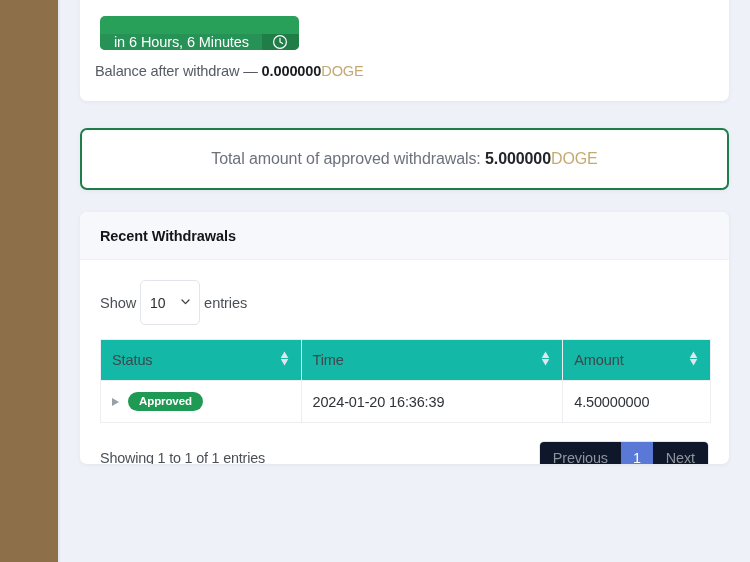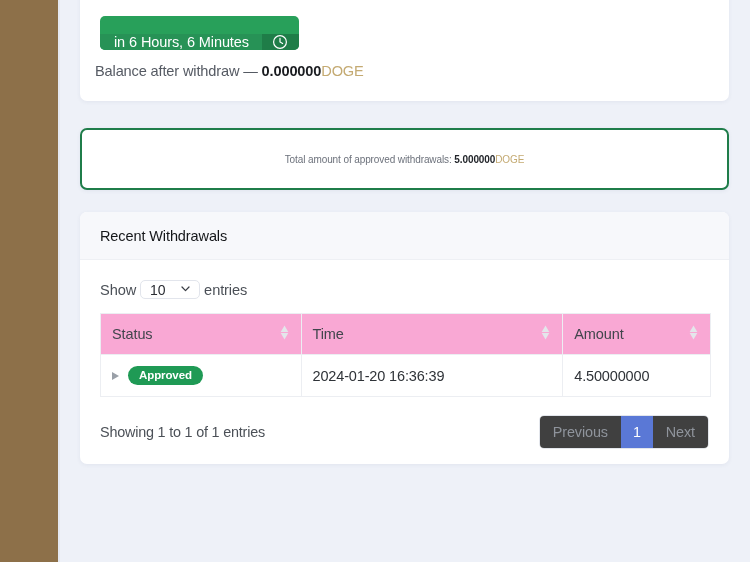--- a/index.html
+++ b/index.html
@@ -102,21 +102,21 @@
   #card-approved {
     top: 128px;
     height: 62px;
     border: 2px solid #1f7d4a;
     background: #fff;
     display: flex;
     align-items: center;
     justify-content: center;
   }
   #approved-text {
-    font-size: 10px;
+    font-size: 16px;
     color: #6c717b;
     letter-spacing: -0.1px;
     white-space: nowrap;
   }
   #approved-text .amt { color: #22252a; font-weight: bold; }
   #approved-text .cur { color: #c4aa72; font-weight: normal; }
 
   
   #card-recent {
     top: 212px;
@@ -126,39 +126,39 @@
   #recent-header {
     height: 48px;
     background: #f7f8fb;
     border-bottom: 1px solid #eef0f4;
     display: flex;
     align-items: center;
     padding: 0 20px;
   }
   #recent-title {
     font-size: 14.5px;
-    font-weight: normal;
+    font-weight: bold;
     color: #141619;
     letter-spacing: -0.1px;
   }
 
   #table-wrap { padding: 20px; }
 
   #length-row {
     display: flex;
     align-items: center;
     font-size: 14.6px;
     color: #4b5057;
     gap: 4px;
     margin-bottom: 14px;
     letter-spacing: -0.1px;
   }
   #entries-select {
     position: relative;
-    width: 60px; height: 19px;
+    width: 60px; height: 45px;
     border: 1px solid #e2e5ec;
     border-radius: 5px;
     background: #fff;
     display: flex;
     align-items: center;
     padding-left: 9px;
     font-size: 14px;
     color: #2a2d33;
     cursor: pointer;
   }
@@ -178,21 +178,21 @@
     border: 1px solid #eceef2;
     text-align: left;
     font-weight: normal;
   }
   table#withdrawals-table th {
     height: 41px;
     padding: 0 11px;
     font-size: 14.5px;
     color: #41454c;
     position: relative;
-    background: #f9a8d4;
+    background: #14b8a6;
     cursor: pointer;
     letter-spacing: -0.1px;
   }
   .sort-icon {
     position: absolute;
     right: 11px; top: 50%;
     transform: translateY(-50%);
   }
   table#withdrawals-table td {
     height: 42px;
@@ -250,21 +250,21 @@
   }
   #pagination .pg {
     font-size: 14.4px;
     padding: 0 13px;
     height: 32px;
     display: flex;
     align-items: center;
     color: #8f949c;
     cursor: pointer;
     letter-spacing: -0.1px;
-    background: #404040;
+    background: #0f172a;
   }
   #pagination .pg.num {
     background: #5a78d6;
     color: #ffffff;
     padding: 0 12px;
   }
 </style>
 </head>
 <body>
 

